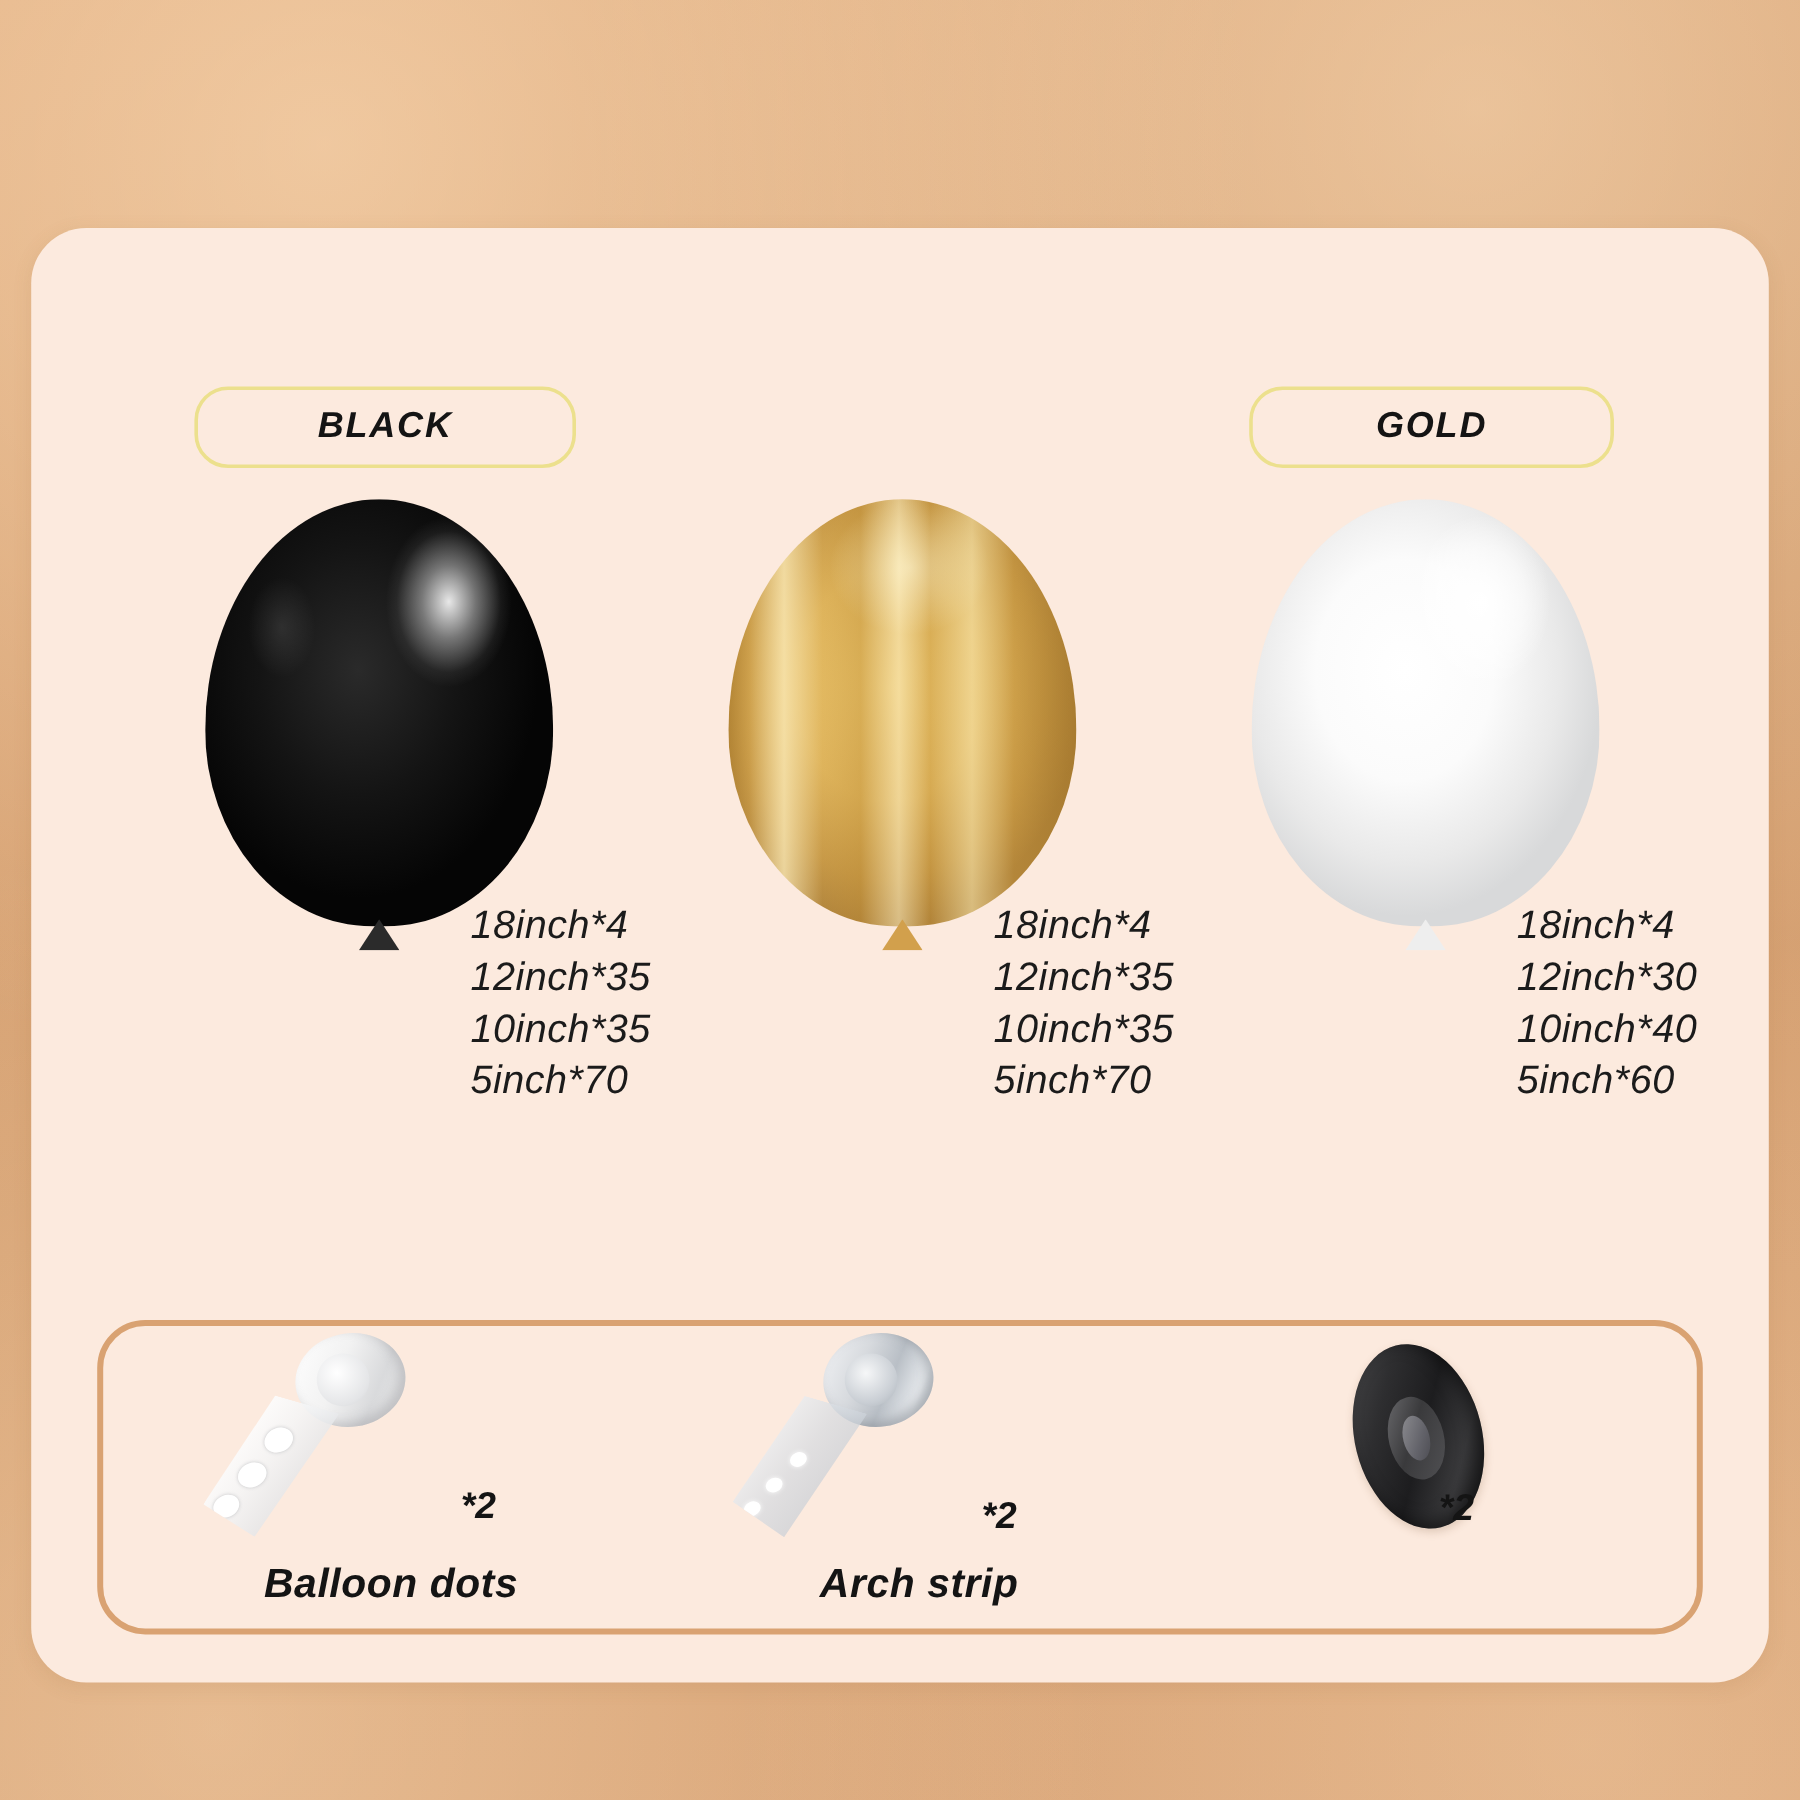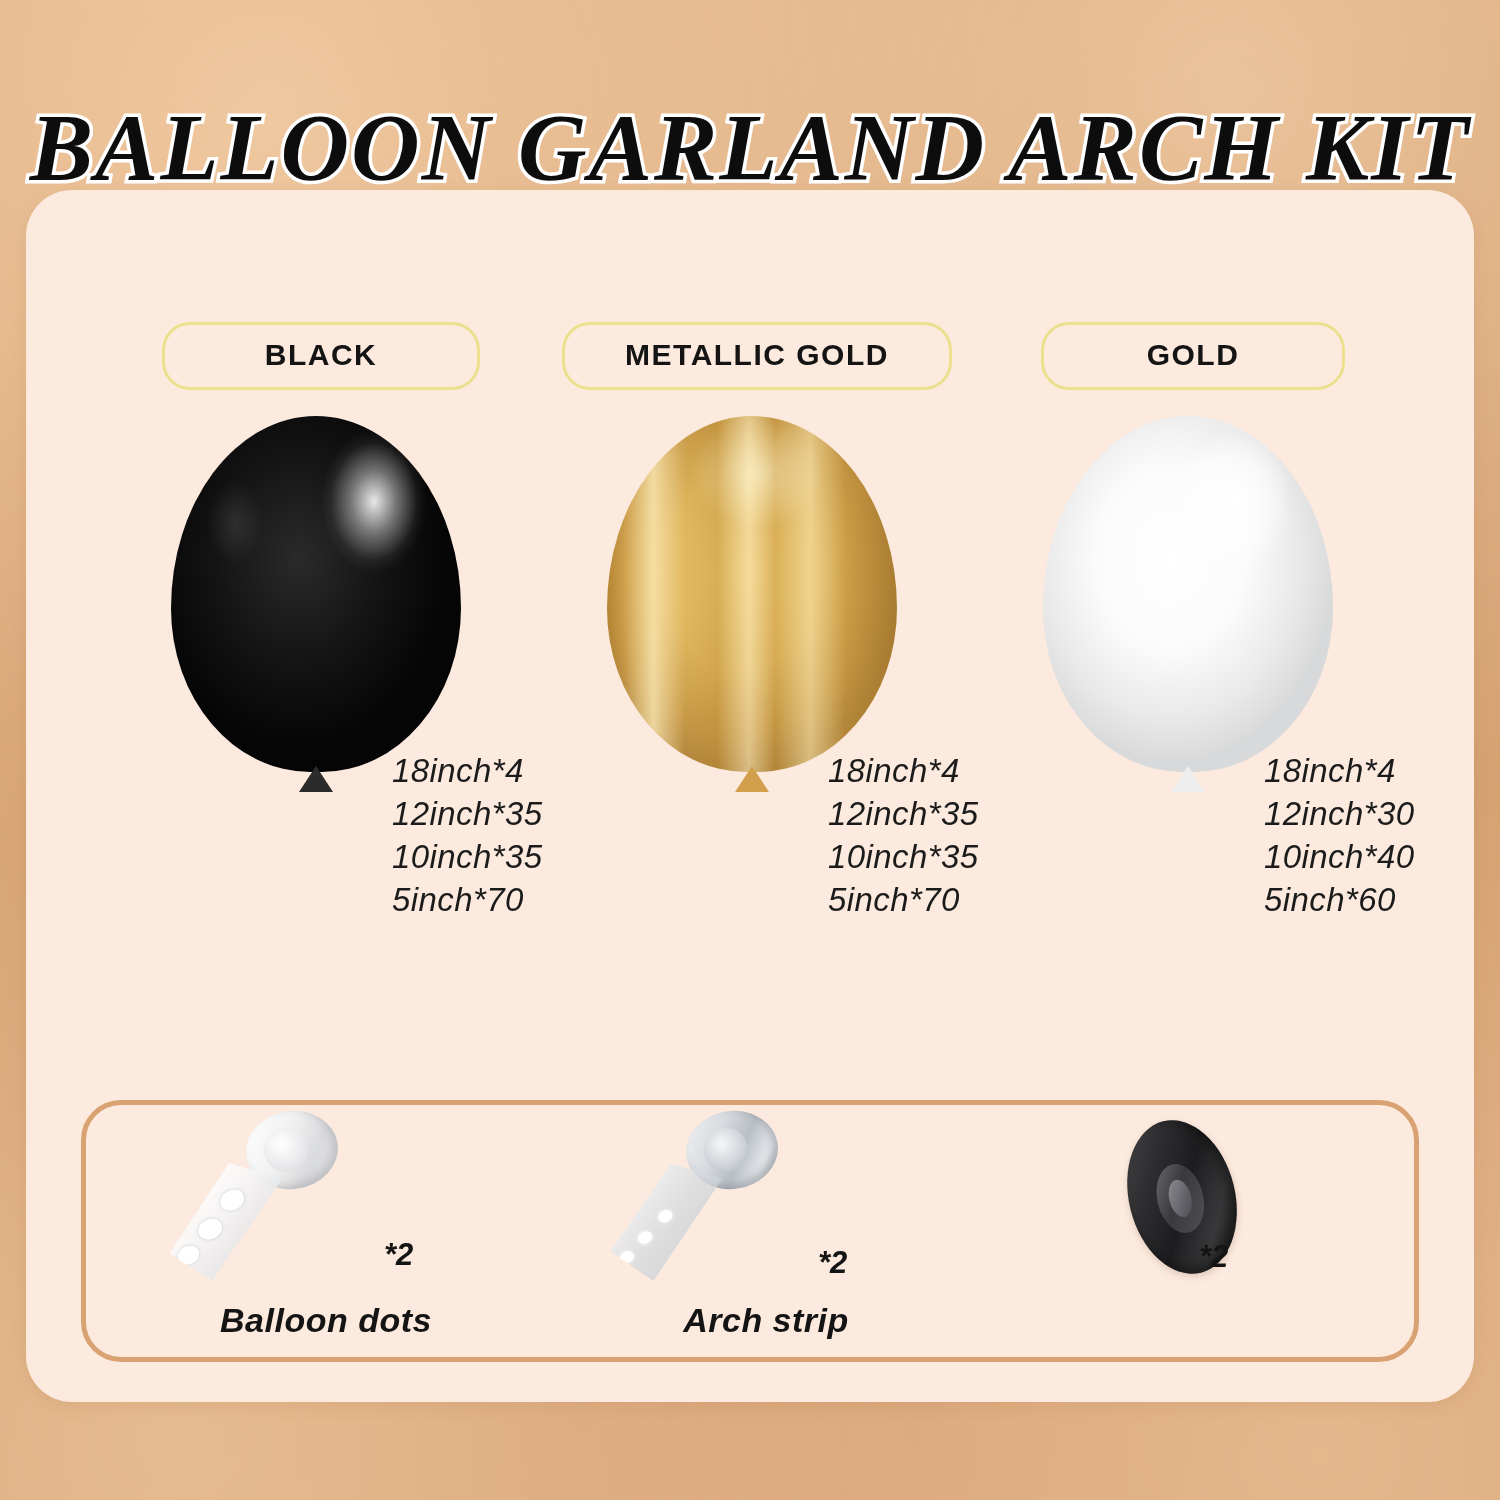--- a/index.html
+++ b/index.html
@@ -80,20 +80,21 @@
     white-space: nowrap;
   }
   .badge-0 { width: 244px; }
   .badge-1 { width: 316px; }
   .badge-2 { width: 230px; }
   .badge-label {
     display: block;
     text-align: center;
     font-family: "Liberation Sans", sans-serif;
     font-weight: bold;
+    font-style: italic;
     font-size: 30px;
     letter-spacing: 1.5px;
     color: #141414;
   }
 
   
   .balloon-wrap {
     position: absolute;
     top: 226px;
     left: 50%;
@@ -377,21 +378,20 @@
       <path d="M28,1510 C50,1436 146,1394 224,1420" fill="none" stroke="url(#gr3)" stroke-width="18" opacity="0.85"></path>
       <path d="M120,1498 C196,1516 290,1490 330,1444" fill="none" stroke="url(#gr1)" stroke-width="16" opacity="0.75"></path>
 
       <path d="M640,1500 C700,1414 830,1392 900,1436 C964,1476 938,1520 876,1524" fill="none" stroke="url(#gr2)" stroke-width="26" opacity="0.9"></path>
       <path d="M1010,1470 C1090,1398 1230,1396 1290,1452" fill="none" stroke="url(#gr1)" stroke-width="22" opacity="0.85"></path>
       <path d="M1250,1512 C1330,1438 1440,1424 1516,1466" fill="none" stroke="url(#gr3)" stroke-width="20" opacity="0.8"></path>
       <path d="M420,1486 C500,1446 560,1460 596,1508" fill="none" stroke="url(#gr1)" stroke-width="16" opacity="0.7"></path>
     </svg>
   </div>
 
-  <h1 class="title">BALLOON GARLAND ARCH KIT</h1>
 
   <div class="card">
 
     <div class="columns">
 
       <div class="column col-0">
         <div class="badge badge-0">
           <span class="badge-label">BLACK</span>
         </div>
         <div class="balloon-wrap">
@@ -399,23 +399,20 @@
         </div>
         <div class="sizes">
           <div>18inch*4</div>
           <div>12inch*35</div>
           <div>10inch*35</div>
           <div>5inch*70</div>
         </div>
       </div>
 
       <div class="column col-1">
-        <div class="badge badge-1">
-          <span class="badge-label">METALLIC GOLD</span>
-        </div>
         <div class="balloon-wrap">
           <div class="balloon balloon-gold"></div>
         </div>
         <div class="sizes">
           <div>18inch*4</div>
           <div>12inch*35</div>
           <div>10inch*35</div>
           <div>5inch*70</div>
         </div>
       </div>

